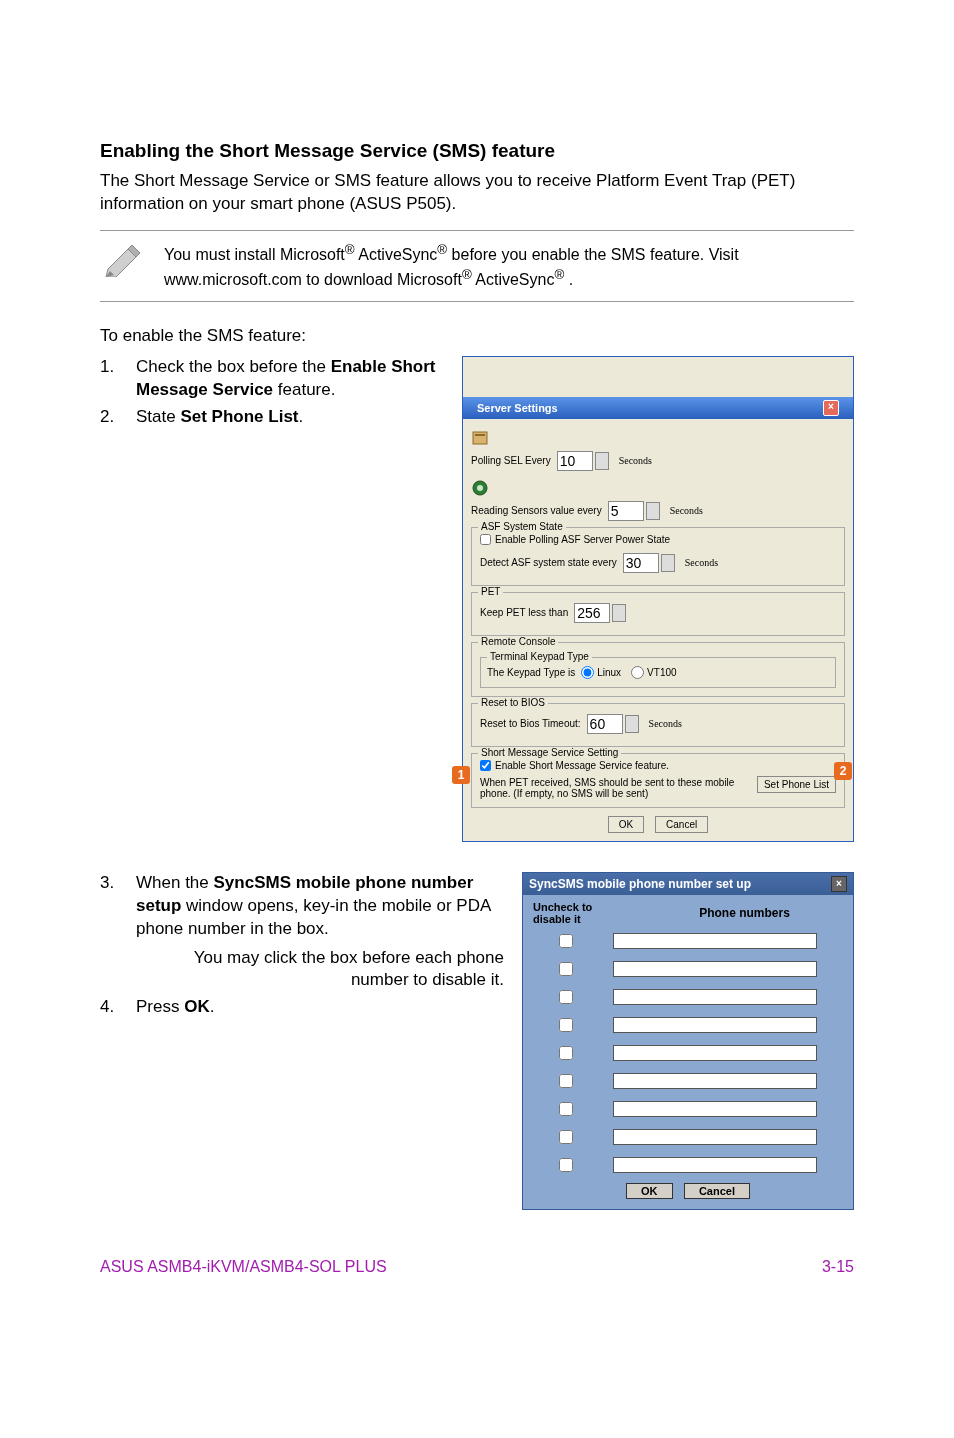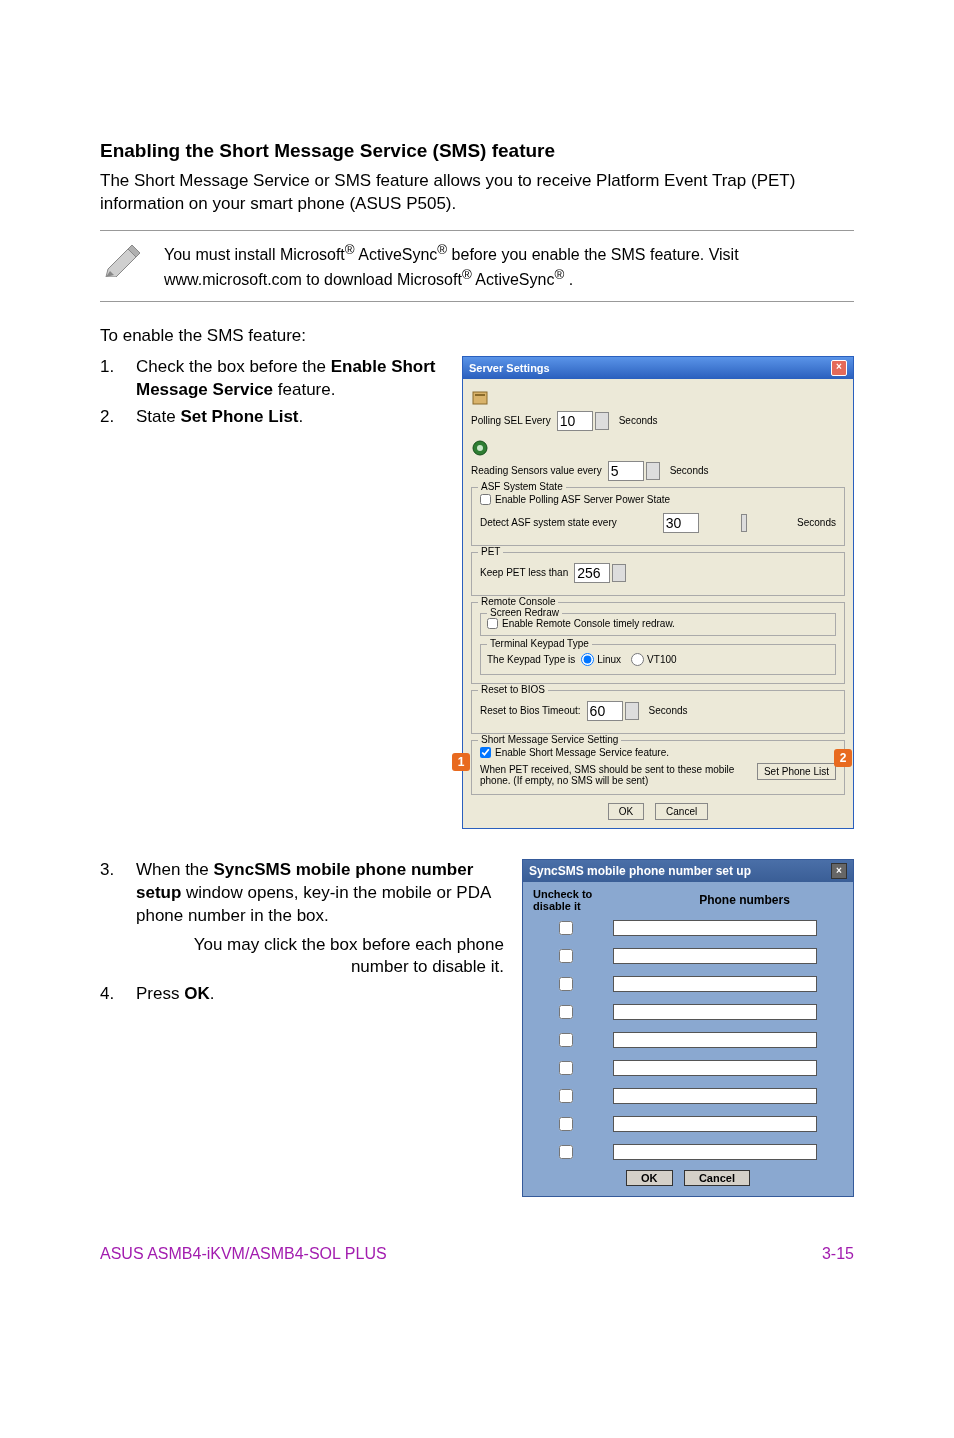--- a/index.html
+++ b/index.html
@@ -86,24 +86,25 @@
     font-size: 10px;
     color: #000;
     flex-shrink: 0;
     position: relative;
   }
   .server-settings .titlebar {
     background: linear-gradient(#5a94e8,#2a5fbd);
     color: #fff;
     font-weight: bold;
     font-size: 11px;
-    padding: 3px 6px;
+    padding: 3px 14px;
     display: flex;
     justify-content: space-between;
     align-items: center;
+    margin-top: 40px;
   }
   .titlebar .close-x {
     width: 14px; height: 14px;
     background: #e46a5a;
     border: 1px solid #fff;
     border-radius: 2px;
     font-size: 10px;
     line-height: 12px;
     text-align: center;
     color: #fff;
@@ -129,21 +130,21 @@
     border: 1px solid #888;
     background: #fff;
     margin-right: 2px;
   }
   .ss-spin-btns {
     width: 12px; height: 16px;
     border: 1px solid #888;
     background: #ddd;
     margin-right: 6px;
   }
-  .ss-sec { margin-left: 4px; }
+  .ss-sec { margin-left: 4px; font-family: Liberation Serif, serif; }
   .fieldset {
     border: 1px solid #aaa;
     padding: 6px 8px 8px 8px;
     margin-top: 6px;
     position: relative;
   }
   .fieldset > .legend {
     position: absolute;
     top: -7px;
     left: 6px;
@@ -375,46 +376,39 @@
           <div class="ss-spin-btns"></div>
           <span class="ss-sec">Seconds</span>
         </div>
 
         <div class="fieldset">
           <div class="legend">ASF System State</div>
           <label class="cb">
             <input type="checkbox" style="">
               <span>Enable Polling ASF Server Power State</span>
           </label>
-          <div class="ss-row" style="margin-top:6px;gap:40px;">
+          <div class="ss-row" style="margin-top:6px;">
             <span class="ss-label">Detect ASF system state every</span>
             <input class="ss-spin" value="30" style="">
             <div class="ss-spin-btns"></div>
             <span class="ss-sec">Seconds</span>
           </div>
         </div>
 
         <div class="fieldset">
           <div class="legend">PET</div>
           <div class="ss-row">
             <span class="ss-label">Keep PET less than</span>
             <input class="ss-spin" value="256" style="">
             <div class="ss-spin-btns"></div>
           </div>
         </div>
 
         <div class="fieldset">
           <div class="legend">Remote Console</div>
-          <div class="fieldset-inner">
-            <div class="legend">Screen Redraw</div>
-            <label class="cb">
-              <input type="checkbox" style="">
-                <span>Enable Remote Console timely redraw.</span>
-            </label>
-          </div>
           <div class="fieldset-inner" style="margin-top:8px;">
             <div class="legend">Terminal Keypad Type</div>
             <div class="ss-row">
               <span class="ss-label">The Keypad Type is</span>
               <label class="radio">
                   <input type="radio" name="kp" checked="" style="">
                   <span>Linux</span>
                 </label>
               <label class="radio">
                   <input type="radio" name="kp" style="">

